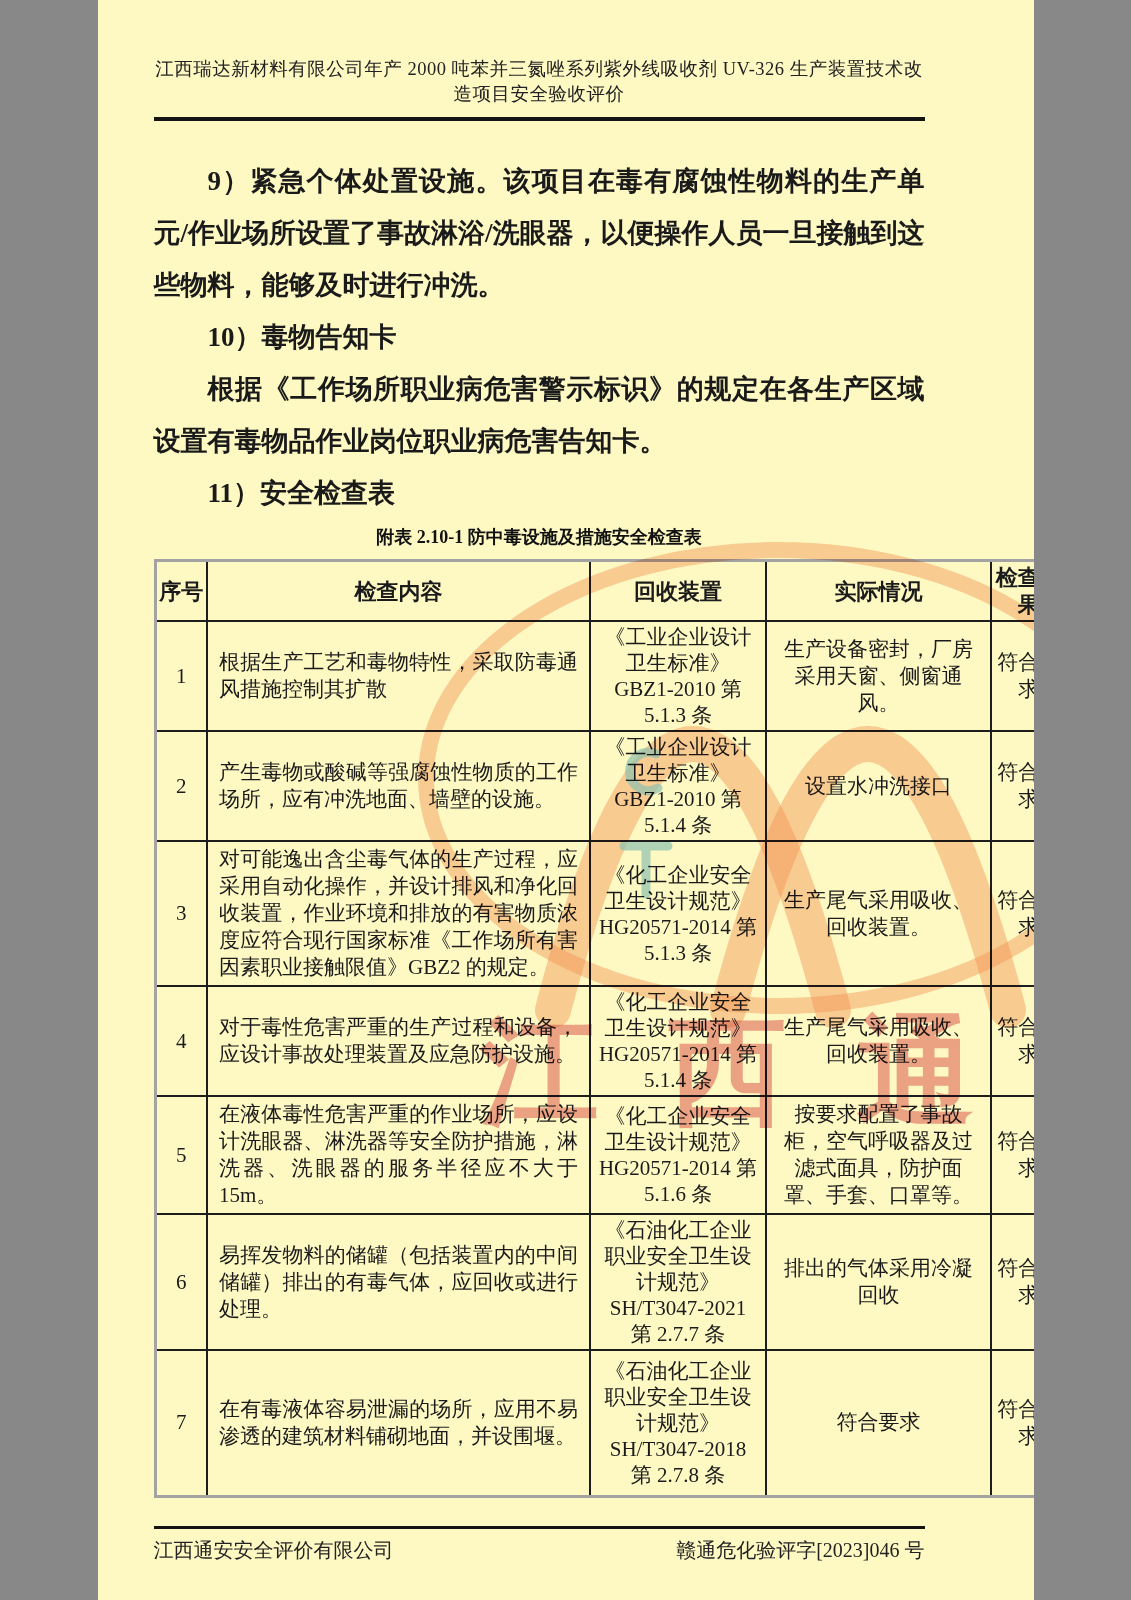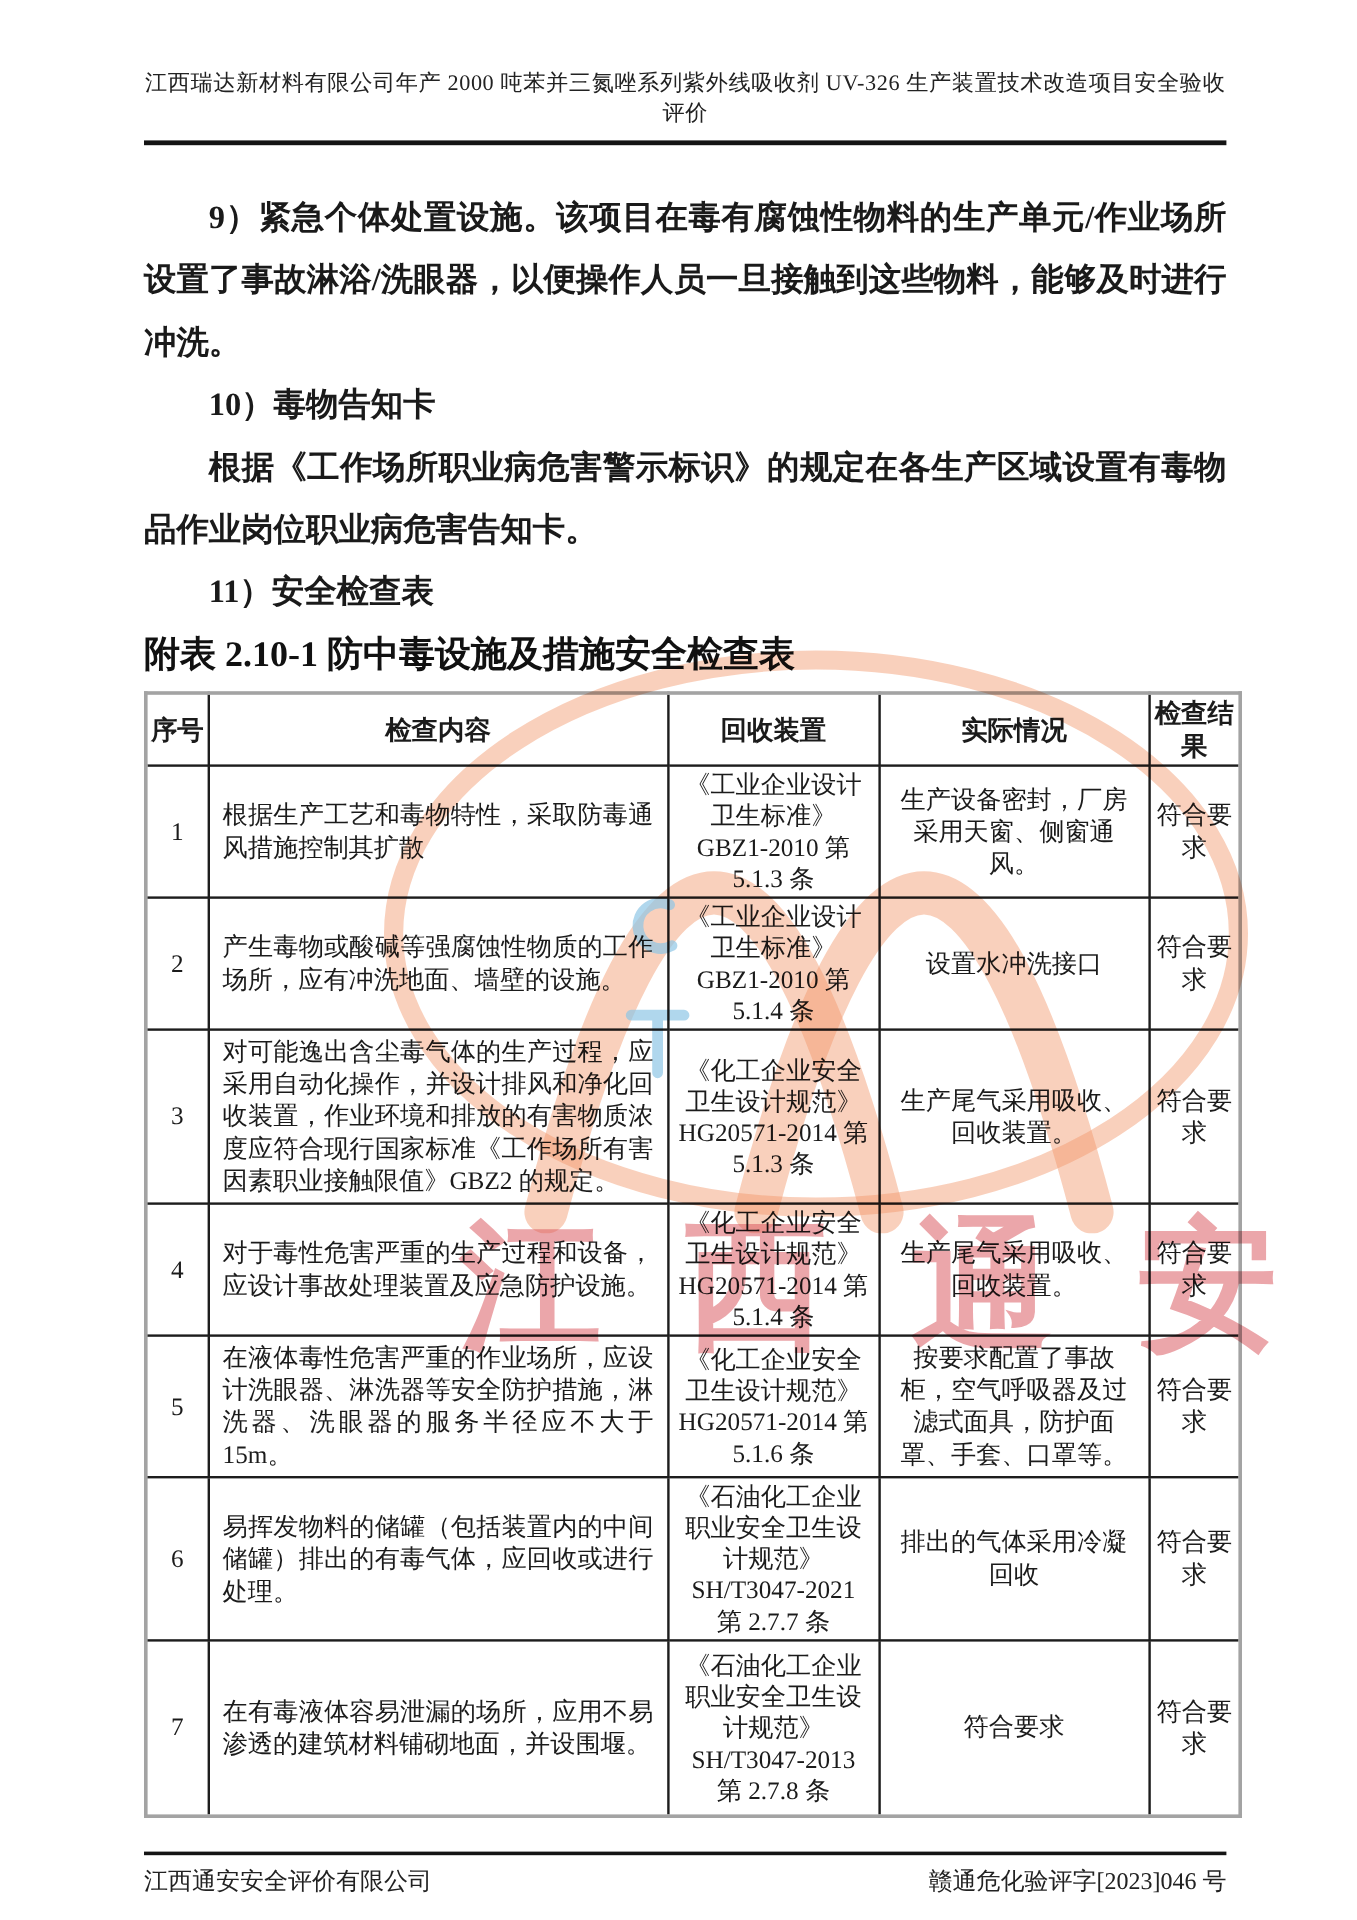--- a/index.html
+++ b/index.html
@@ -1,33 +1,33 @@
 <!DOCTYPE html>
 <html><head>
 <meta charset="utf-8">
 <style>
   html,body{margin:0;padding:0;background:#888;}
   .page{
-    position:relative; width:1131px; height:1600px; background:#ffffff;
+    position:relative; width:936px; height:1600px; background:#fef9c3;
     margin:0 auto; overflow:hidden; box-sizing:border-box;
-    padding:0 109px 0 120px;
+    padding:0 109px 0 56px;
     font-family:"Liberation Serif","DejaVu Serif",serif;
     color:#161616;
   }
   
   .doc-header{ margin-top:56px; text-align:center; font-size:18.5px;
     letter-spacing:.5px; color:#222; padding-bottom:11px;
     border-bottom:4px solid #141414;}
   
   .body-text{ margin-top:34px;font-weight:bold; }
   .body-text p{ margin:0; font-size:27px; line-height:52px;
     text-indent:2em; text-align:justify; color:#1a1a1a;}
   
-  .table-title{ margin-top:6px; font-weight:bold;
-    font-size:30px; color:#111;}
+  .table-title{ margin-top:6px; text-align:center; font-weight:bold;
+    font-size:18px; color:#111;}
   
   table.checklist{ margin-top:10px; width:912px; border-collapse:collapse;
     border:3px solid #a3a3a3; table-layout:fixed;}
   table.checklist th, table.checklist td{ border:2px solid #1d1d1d;
     vertical-align:middle; font-size:21px; color:#1b1b1b; overflow:hidden;}
   table.checklist th{ font-weight:bold; font-size:22px; line-height:27px;
     text-align:center; padding:2px 2px;}
   thead tr{ height:57px;}
   tbody tr:nth-child(1){height:96px}
   tbody tr:nth-child(2){height:94px}
@@ -127,21 +127,21 @@
         <tr>
           <td class="c-no">6</td>
           <td class="c-content">易挥发物料的储罐（包括装置内的中间储罐）排出的有毒气体，应回收或进行处理。</td>
           <td class="c-basis">《石油化工企业职业安全卫生设计规范》SH/T3047-2021 第 2.7.7 条</td>
           <td class="c-actual">排出的气体采用冷凝回收</td>
           <td class="c-result">符合要求</td>
         </tr>
         <tr>
           <td class="c-no">7</td>
           <td class="c-content">在有毒液体容易泄漏的场所，应用不易渗透的建筑材料铺砌地面，并设围堰。</td>
-          <td class="c-basis">《石油化工企业职业安全卫生设计规范》SH/T3047-2013 第 2.7.8 条</td>
+          <td class="c-basis">《石油化工企业职业安全卫生设计规范》SH/T3047-2018 第 2.7.8 条</td>
           <td class="c-actual">符合要求</td>
           <td class="c-result">符合要求</td>
         </tr>
       </tbody>
   </table>
 
   <div class="footer-rule"></div>
   <div class="doc-footer">
     <span class="f-left">江西通安安全评价有限公司</span>
 

